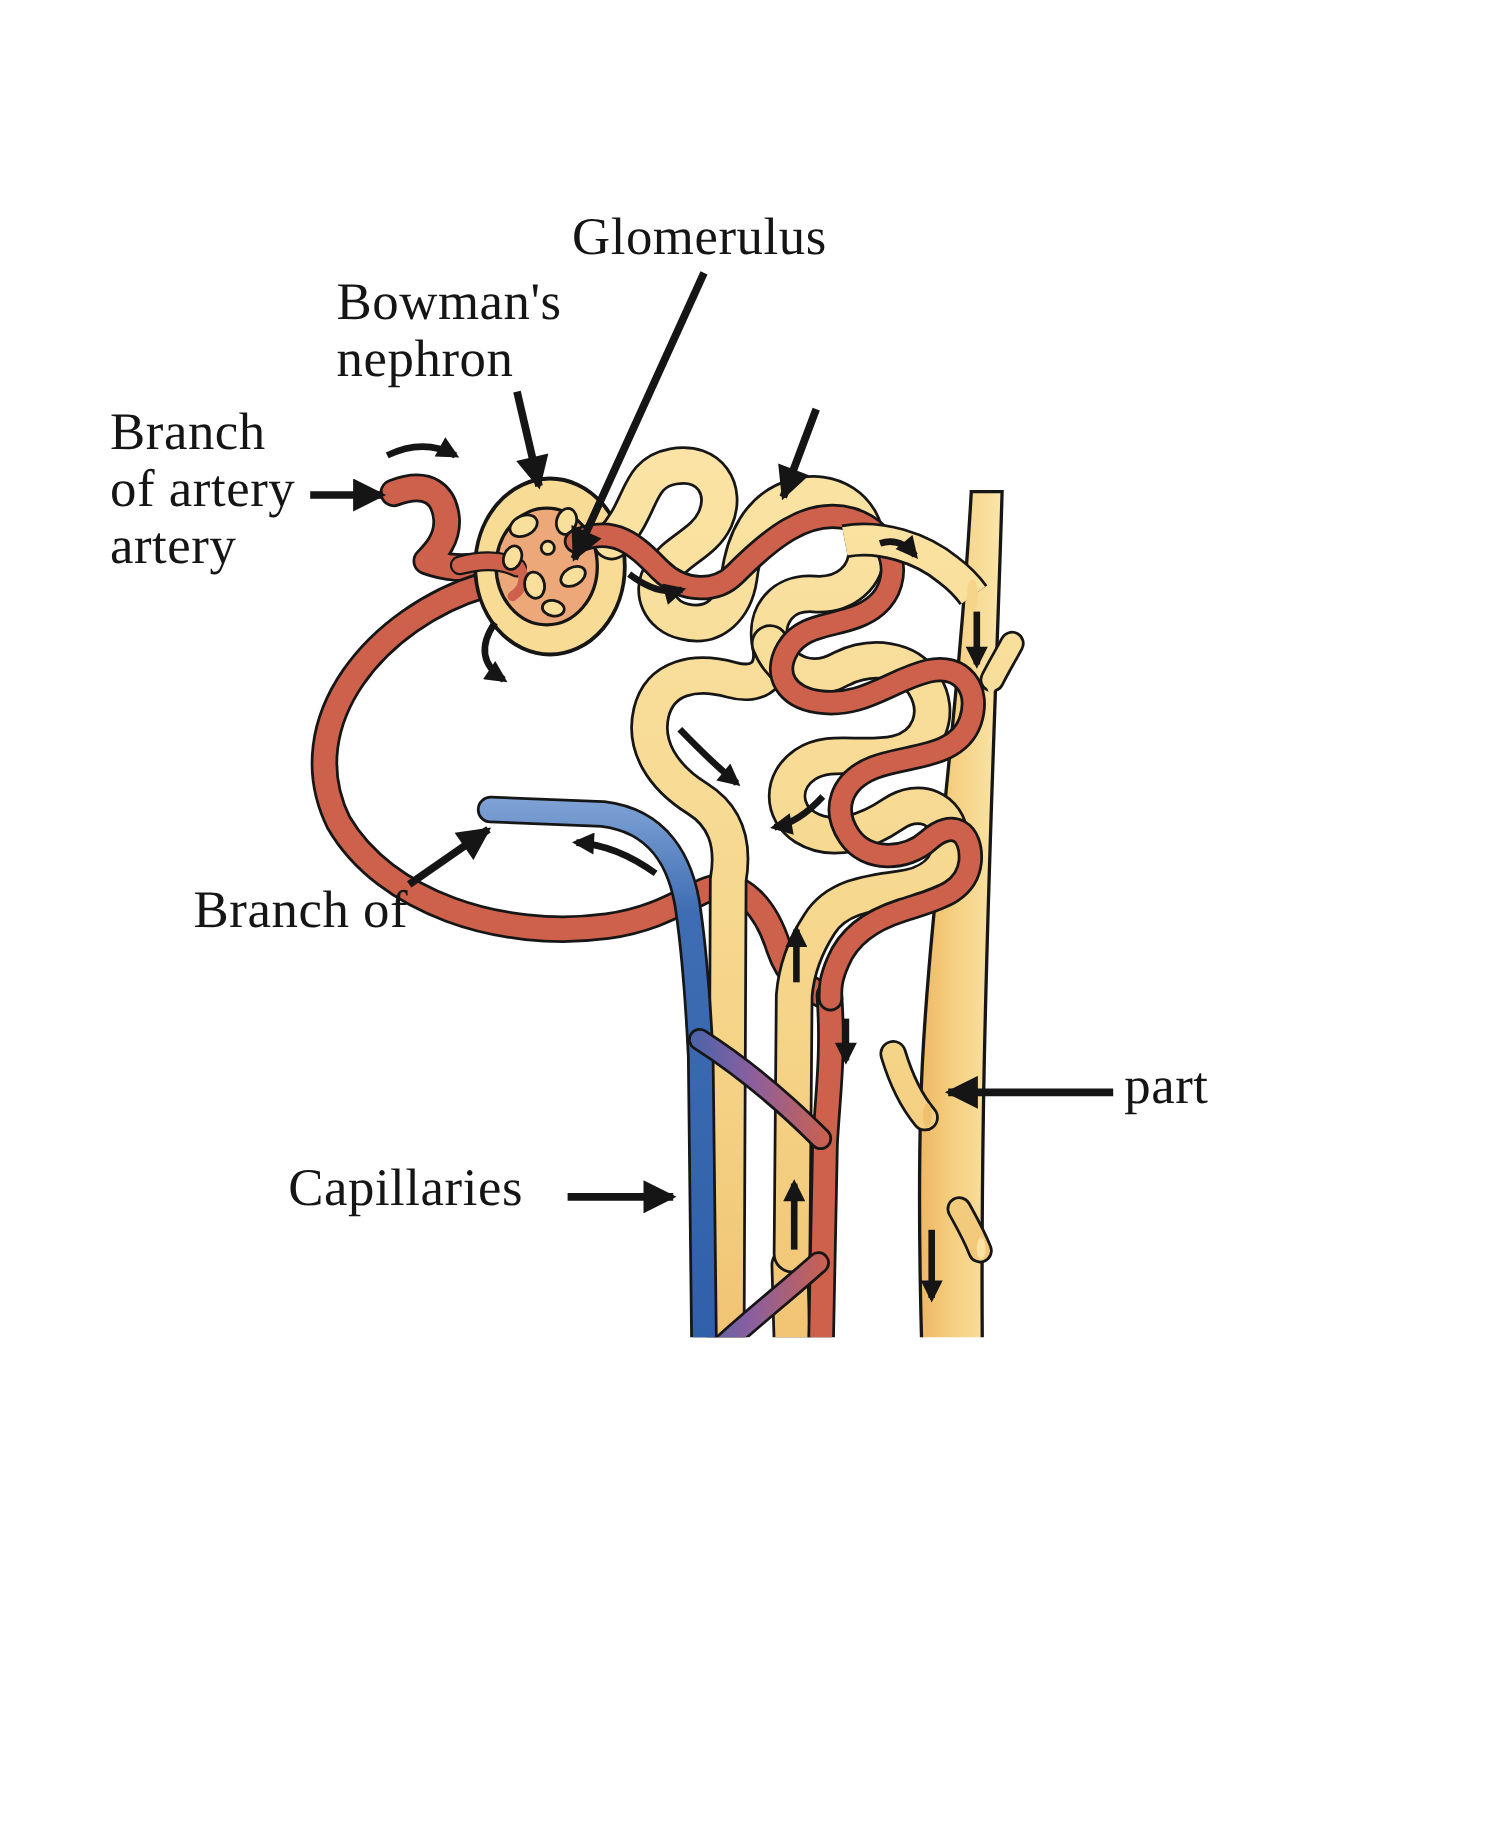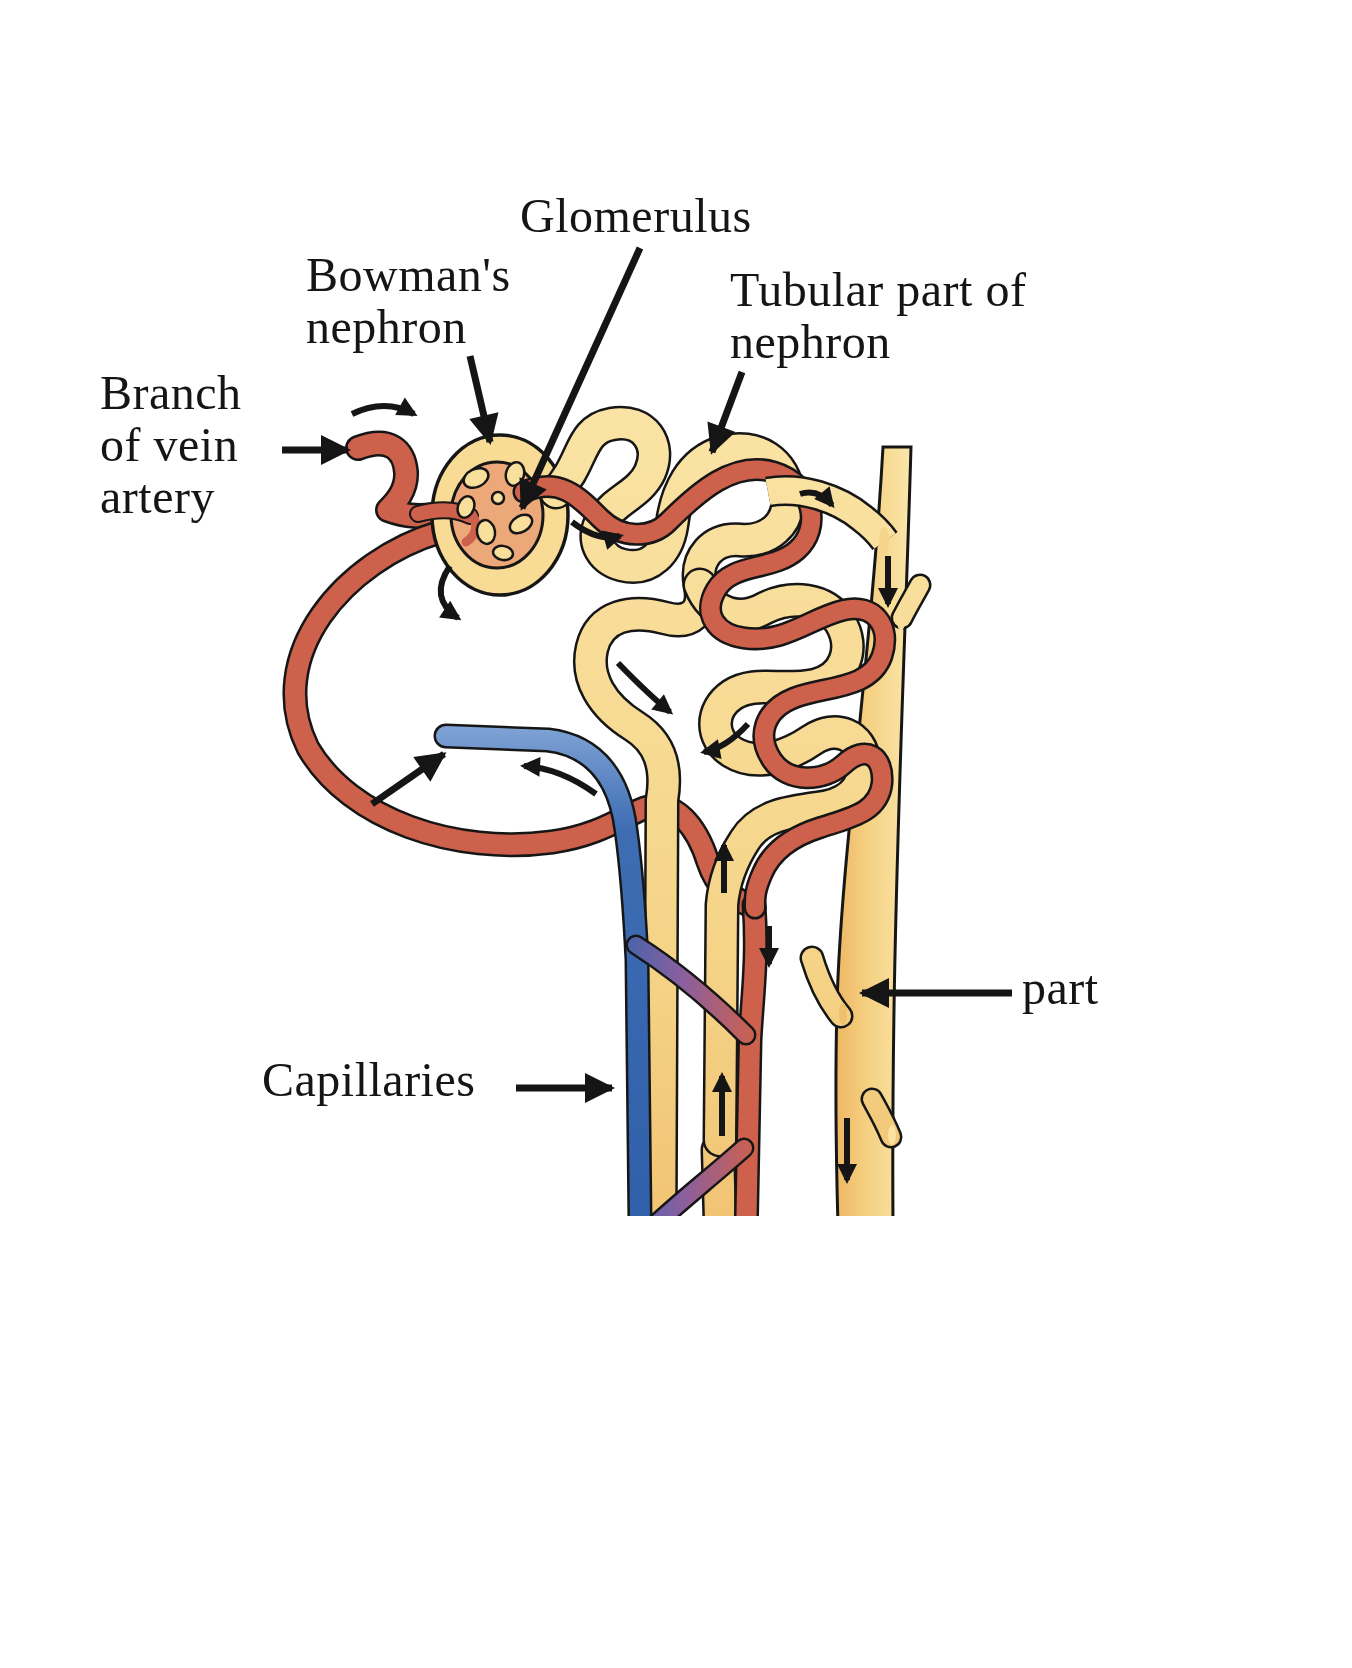--- a/index.html
+++ b/index.html
@@ -177,32 +177,29 @@
 
   <div class="lbl" style="left:520px;top:190px">
     <div>Glomerulus</div>
   </div>
 
   <div class="lbl" style="left:306px;top:249px">
     <div>Bowman's</div>
     <div>nephron</div>
   </div>
 
-  <div class="lbl" style="left:730px;top:264px">
-    <div>Tubular part of</div>
-    <div>nephron</div>
-  </div>
 
   <div class="lbl" style="left:100px;top:367px">
     <div>Branch</div>
-    <div>of vein</div>
+    <div>of artery</div>
     <div>artery</div>
   </div>
 
   <div class="lbl" style="left:176px;top:802px">
+    <div>Branch of</div>
   </div>
 
   <div class="lbl" style="left:262px;top:1054px">
     <div>Capillaries</div>
   </div>
 
   <div class="lbl" style="left:1022px;top:962px">
     <div>part</div>
   </div>
 

